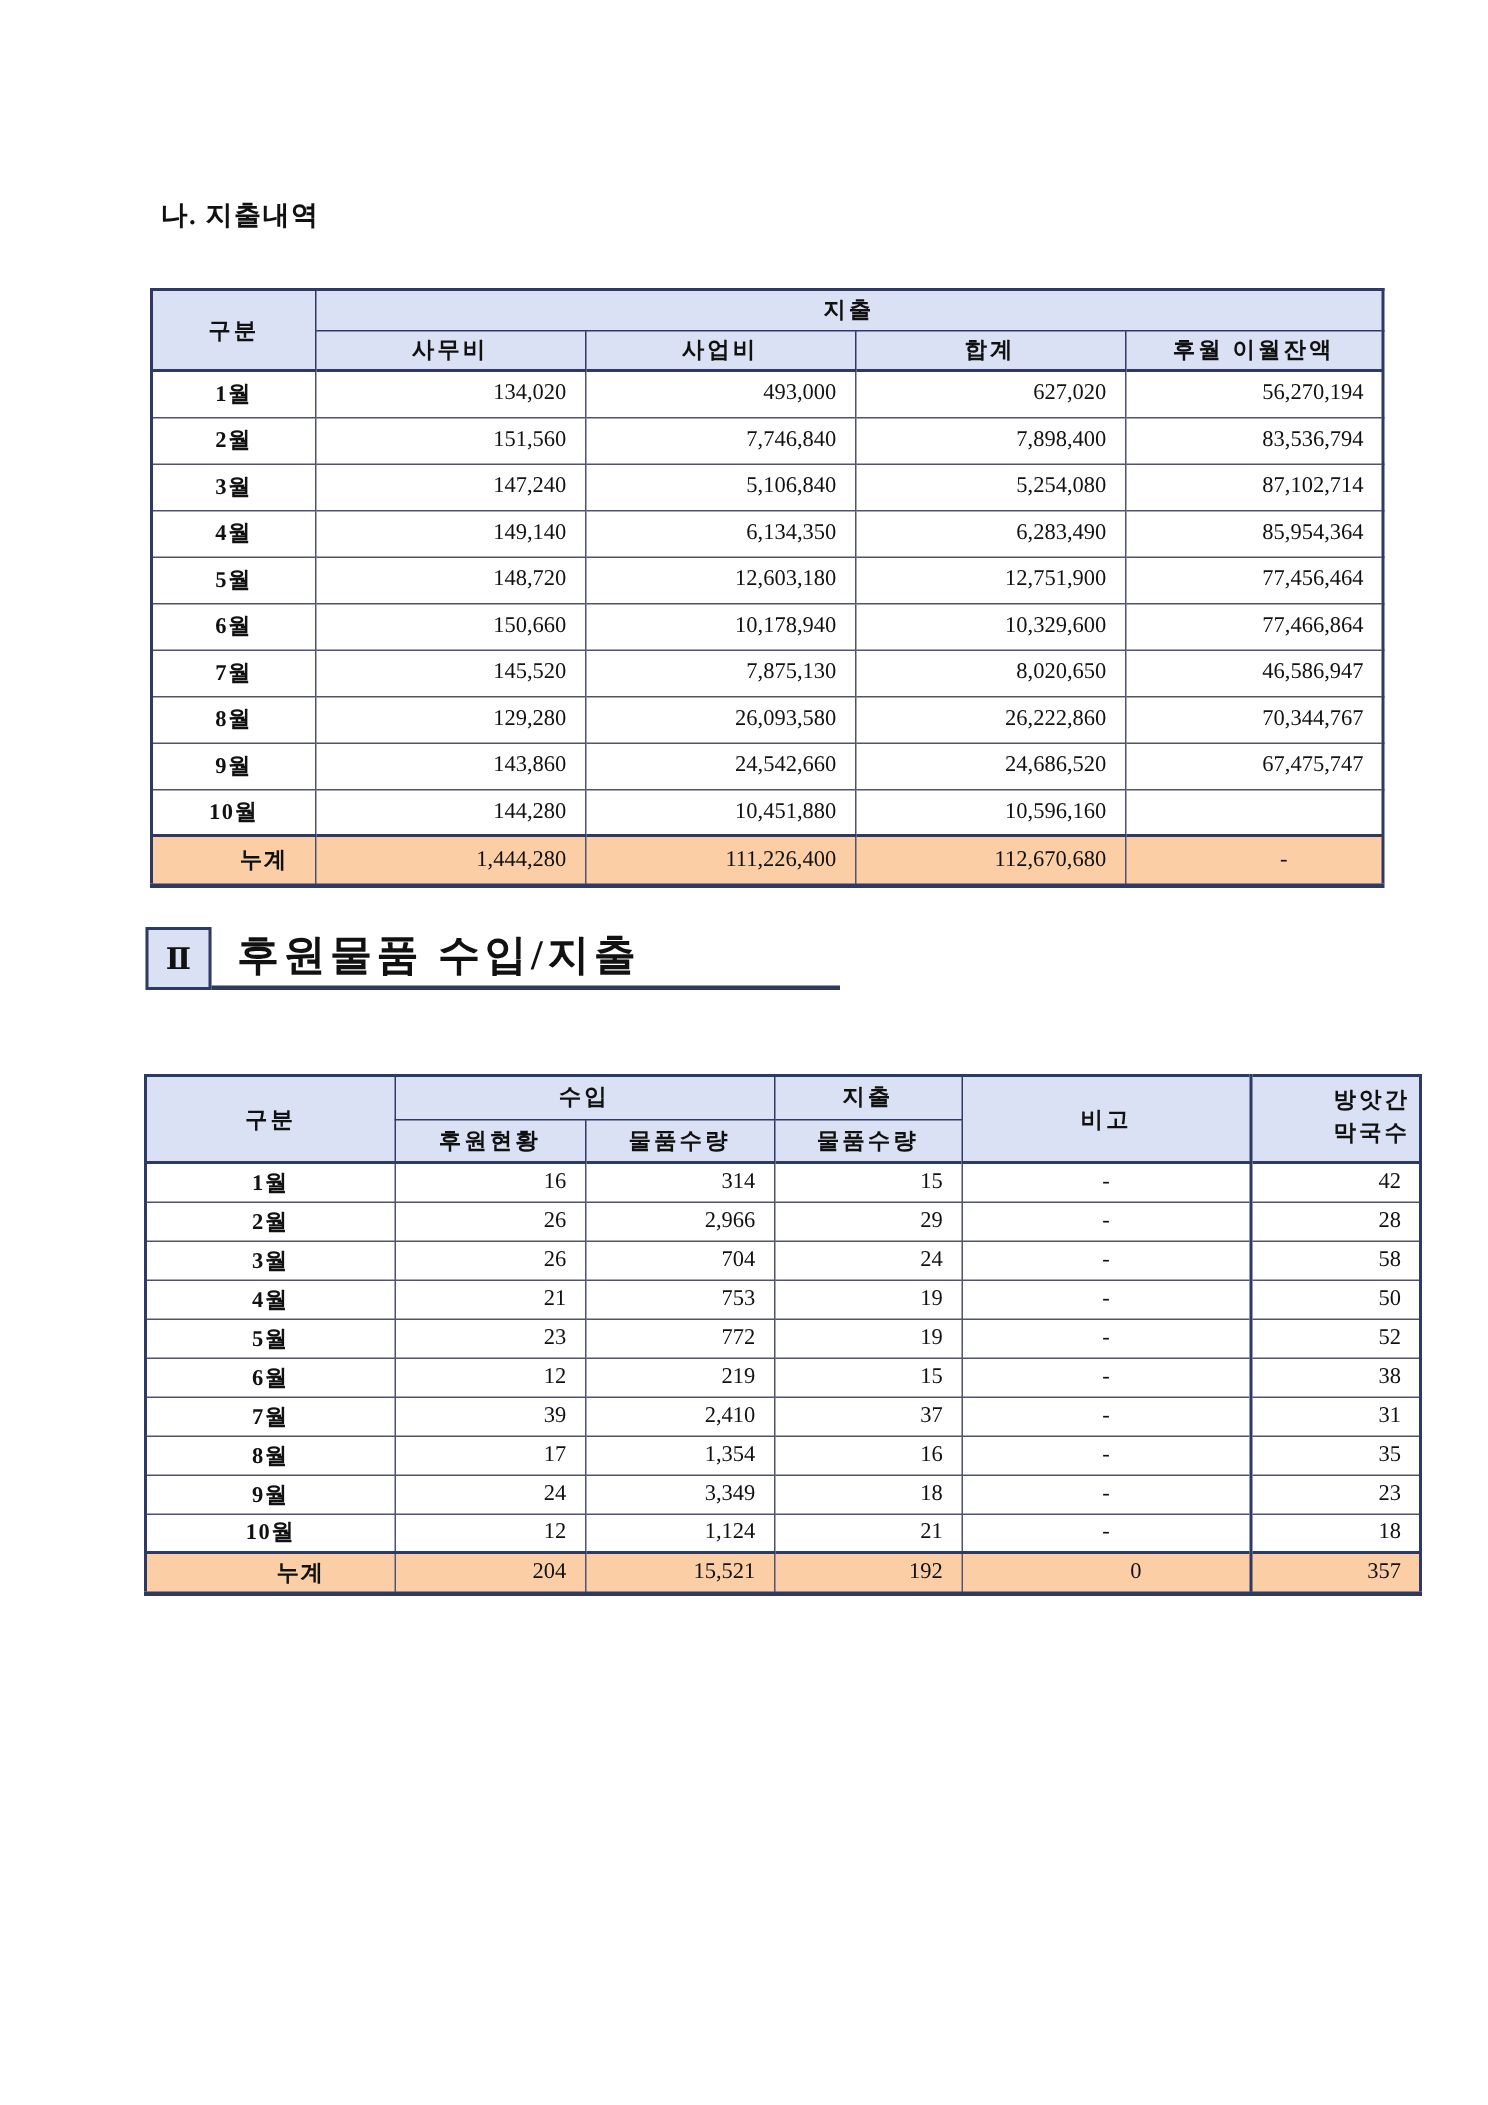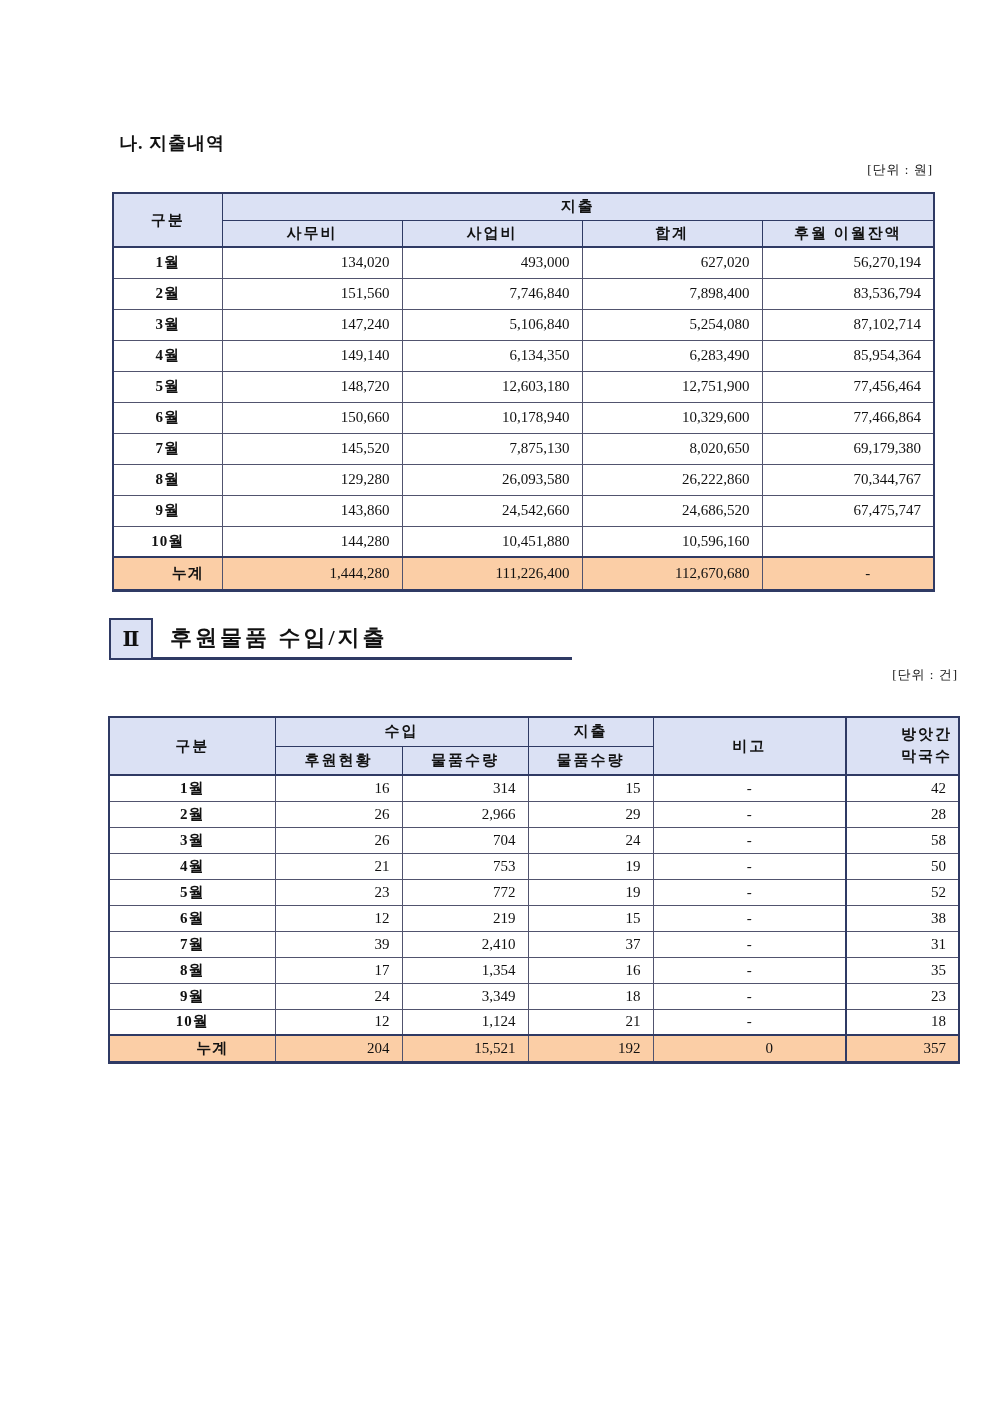--- a/index.html
+++ b/index.html
@@ -8,21 +8,21 @@
     --lav:#dbe1f4;
     --peach:#fbcea6;
     --ink:#111111;
   }
   *{box-sizing:border-box;}
   html,body{margin:0;padding:0;}
   body{
     width:992px;height:1403px;background:#ffffff;position:relative;
     font-family:"Liberation Serif","DejaVu Serif",serif;color:var(--ink);
   }
-  .page{position:absolute;inset:0;overflow:hidden;margin-left:12px;}
+  .page{position:absolute;inset:0;overflow:hidden;}
 
   
   .title1{
     position:absolute;left:107px;top:131px;
     font-size:18px;font-weight:bold;letter-spacing:1px;
   }
   .unit{
     position:absolute;font-size:13px;text-align:right;letter-spacing:1px;
   }
   .unit1{left:100px;top:161px;width:821px;}
@@ -30,21 +30,21 @@
 
   
   .sec2-box{
     position:absolute;left:97px;top:618px;width:44px;height:42px;
     background:var(--lav);border:2px solid var(--navy);
     display:flex;align-items:center;justify-content:center;
     font-size:20px;font-weight:bold;
   }
   .sec2-title{
     position:absolute;left:158px;top:618px;height:42px;line-height:40px;
-    font-size:22px;font-weight:bold;letter-spacing:3px;
+    font-size:28px;font-weight:bold;letter-spacing:3px;
   }
   .sec2-underline{
     position:absolute;left:141px;top:657px;width:419px;height:3px;
     background:var(--navy);
   }
 
   
   table{
     border-collapse:collapse;table-layout:fixed;position:absolute;
     font-size:15px;
@@ -70,21 +70,20 @@
   td.c{text-align:center;}
   tr.total-r td{background:var(--peach);border-top:2px solid var(--navy);padding-left:42px;}
   .two-line{line-height:1.45;letter-spacing:2px;padding-left:48px;}
 </style>
 </head>
 <body>
 
 <div class="page">
 
   <div class="title1">나. 지출내역</div>
-  <div class="unit unit1">[단위 : 원]</div>
 
   <table id="t1">
     <colgroup>
       <col style="width:109px">
         <col style="width:180px">
         <col style="width:180px">
         <col style="width:180px">
         <col style="width:172px">
     </colgroup>
     <thead>
@@ -140,21 +139,21 @@
         <td class="r">150,660</td>
         <td class="r">10,178,940</td>
         <td class="r">10,329,600</td>
         <td class="r">77,466,864</td>
       </tr>
       <tr class="dr">
         <td class="m">7월</td>
         <td class="r">145,520</td>
         <td class="r">7,875,130</td>
         <td class="r">8,020,650</td>
-        <td class="r">69,179,380</td>
+        <td class="r">46,586,947</td>
       </tr>
       <tr class="dr">
         <td class="m">8월</td>
         <td class="r">129,280</td>
         <td class="r">26,093,580</td>
         <td class="r">26,222,860</td>
         <td class="r">70,344,767</td>
       </tr>
       <tr class="dr">
         <td class="m">9월</td>
@@ -178,21 +177,20 @@
         <td class="c">-</td>
       </tr>
     </tbody>
   </table>
 
   <div class="sec2-box">
     <span>Ⅱ</span>
   </div>
   <div class="sec2-title">후원물품 수입/지출</div>
   <div class="sec2-underline"></div>
-  <div class="unit unit2">[단위 : 건]</div>
 
   <table id="t2">
     <colgroup>
       <col style="width:166px">
         <col style="width:127px">
         <col style="width:126px">
         <col style="width:125px">
         <col style="width:193px">
         <col style="width:113px">
     </colgroup>

